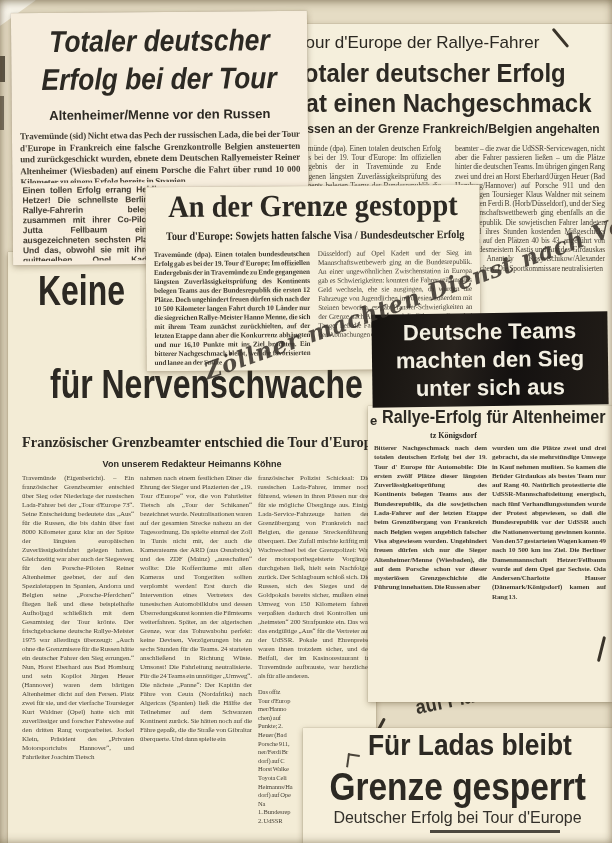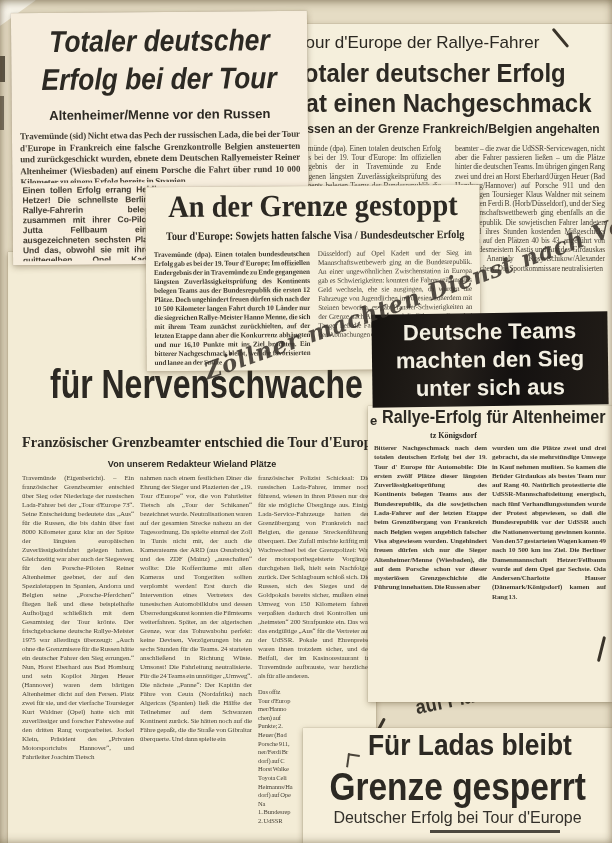--- a/index.html
+++ b/index.html
@@ -37,23 +37,24 @@
     <div class="stroke" style="left:276px;top:2px;width:2.5px;height:24px;transform:rotate(-40deg);"></div>
     <div class="hl" style="left:14px;top:10px;font-size:17px;font-weight:normal;color:#2b2822;"><span>Tour d'Europe der Rallye-Fahrer</span></div>
     <div class="hl" style="left:8px;top:36px;font-size:26px;"><span class="sx" style="--s:.92">Totaler deutscher Erfolg</span></div>
     <div class="hl" style="left:8px;top:66px;font-size:26px;"><span class="sx" style="--s:.92">hat einen Nachgeschmack</span></div>
     <div class="hl" style="left:8px;top:98px;font-size:13.5px;"><span class="sx" style="--s:.9">Russen an der Grenze Frankreich/Belgien angehalten</span></div>
     <div class="news" style="left:8px;top:120px;width:150px;height:258px;font-size:7.5px;line-height:9.2px;">Travemünde (dpa). Einen totalen deutschen Erfolg gab es bei der 19. Tour d'Europe: Im offiziellen Endergebnis der in Travemünde zu Ende gegangenen längsten Zuverlässigkeitsprüfung des Kontinents belegen Teams der Bundesrepublik die ersten Plätze.</div>
     <div class="news" style="left:172px;top:120px;width:150px;height:258px;font-size:7.5px;line-height:9.2px;">beamter – die zwar die UdSSR-Servicewagen, nicht aber die Fahrer passieren ließen – um die Plätze hinter die deutschen Teams. Im übrigen gingen Rang zwei und drei an Horst Eberhard/Jürgen Heuer (Bad Homburg/Hannover) auf Porsche 911 und den viermaligen Toursieger Klaus Waldner mit seinem Co-Piloten Ferdi B. (Horb/Düsseldorf), und der Sieg im Mannschaftswettbewerb ging ebenfalls an die Bundesrepublik. Die sowjetischen Fahrer landeten aufgrund ihres Stunden kostenden Mißgeschicks lediglich auf den Plätzen 40 bis 43, angeführt von den Landesmeistern Kastis und Arvidas Girdauskas sowie Anantoly Kosyrtschikow/Alexander Karamischew. Die Sportkommissare neutralisierten</div>
   </div>
 
   <div class="clip" style="left:8px;top:252px;width:368px;height:591px;z-index:2;background:#f3ecd6;">
+    <div class="hl" style="left:30px;top:18px;font-size:42px;"><span class="sx" style="--s:.76">Keine</span></div>
     <div class="hl" style="left:42px;top:112px;font-size:41px;"><span class="sx" style="--s:.78">für Nervenschwache</span></div>
     <div class="hl" style="left:14px;top:182px;font-size:15.5px;font-family:'Liberation Serif',serif;"><span class="sx" style="--s:.93">Französischer Grenzbeamter entschied die Tour d'Europe</span></div>
-    <div class="hl center" style="left:0;top:208px;font-size:9px;"><span>Von unserem Redakteur Wieland Plätze</span></div>
+    <div class="hl center" style="left:0;top:208px;font-size:9px;"><span>Von unserem Redakteur Heimanns Köhne</span></div>
     <div class="news" style="left:14px;top:222px;width:112px;height:364px;font-size:7px;line-height:9px;">Travemünde (Eigenbericht). – Ein französischer Grenzbeamter entschied über Sieg oder Niederlage der russischen Lada-Fahrer bei der „Tour d'Europe 73“. Seine Entscheidung bedeutete das „Aus“ für die Russen, die bis dahin über fast 8000 Kilometer ganz klar an der Spitze der längsten europäischen Zuverlässigkeitsfahrt gelegen hatten. Gleichzeitig war aber auch der Siegesweg für den Porsche-Piloten Reiner Altenheimer geebnet, der auf den Spezialetappen in Spanien, Andorra und Belgien seine „Porsche-Pferdchen“ fliegen ließ und diese beispielhafte Aufholjagd schließlich mit dem Gesamtsieg der Tour krönte. Der frischgebackene deutsche Rallye-Meister 1975 war allerdings überzeugt: „Auch ohne die Grenzmisere für die Russen hätte ein deutscher Fahrer den Sieg errungen.“ Nun, Horst Eberhard aus Bad Homburg und sein Kopilot Jürgen Heuer (Hannover) waren dem bärtigen Altenheimer dicht auf den Fersen. Platz zwei für sie, und der vierfache Toursieger Kurt Waldner (Opel) hatte sich mit zuverlässiger und forscher Fahrweise auf den dritten Rang vorgearbeitet. Jockel Klein, Präsident des „Privaten Motorsportclubs Hannover“, und Fahrtleiter Joachim Tietsch</div>
     <div class="news" style="left:132px;top:222px;width:112px;height:364px;font-size:7px;line-height:9px;">nahmen nach einem festlichen Diner die Ehrung der Sieger und Plazierten der „19. Tour d'Europe“ vor, die von Fahrtleiter Tietsch als „Tour der Schikanen“ bezeichnet wurde. Neutralisationen waren auf der gesamten Strecke nahezu an der Tagesordnung. Da spielte einmal der Zoll in Tunis nicht mit, der auch die Kamerateams der ARD (aus Osnabrück) und des ZDF (Mainz) „ausschalten“ wollte: Die Kofferräume mit allen Kameras und Tongeräten sollten verplombt werden! Erst durch die Intervention eines Vertreters des tunesischen Automobilklubs und dessen Überredungskunst konnten die Filmteams weiterfahren. Später, an der algerischen Grenze, war das Tohuwabohu perfekt: keine Devisen, Verzögerungen bis zu sechs Stunden für die Teams. 24 starteten anschließend in Richtung Wüste. Umsonst! Die Fahrleitung neutralisierte. Für die 24 Teams ein unnötiger „Umweg“. Die nächste „Panne“: Der Kapitän der Fähre von Ceuta (Nordafrika) nach Algericas (Spanien) ließ die Hälfte der Teilnehmer auf dem Schwarzen Kontinent zurück. Sie hätten noch auf die Fähre gepaßt, die die Straße von Gibraltar überquerte. Und dann spielte ein</div>
     <div class="news" style="left:250px;top:222px;width:112px;height:210px;font-size:7px;line-height:9px;">französischer Polizist Schicksal: Die russischen Lada-Fahrer, immer noch führend, wiesen in ihren Pässen nur drei für sie mögliche Übergänge aus. Einige Lada-Service-Fahrzeuge hatten den Grenzübergang von Frankreich nach Belgien, die genaue Streckenführung, überquert. Der Zufall mischte kräftig mit: Wachwechsel bei der Grenzpolizei: Was der motorsportbegeisterte Vorgänger durchgehen ließ, hielt sein Nachfolger zurück. Der Schlagbaum schloß sich. Die Russen, sich des Sieges und des Goldpokals bereits sicher, mußten einen Umweg von 150 Kilometern fahren, verpaßten dadurch drei Kontrollen und „heimsten“ 200 Strafpunkte ein. Das war das endgültige „Aus“ für die Vertreter aus der UdSSR. Pokale und Ehrenpreise waren ihnen trotzdem sicher, und der Beifall, der im Kasinorestaurant in Travemünde aufbrauste, war herzlicher als für alle anderen.</div>
     <div class="news pre" style="left:250px;top:436px;width:54px;height:152px;font-size:6.5px;line-height:8.6px;text-align:left;">Das offiz
 Tour d'Europ
 mer/Hanno
 chen) auf
 Punkte; 2.
 Heuer (Bad
 Porsche 911,

